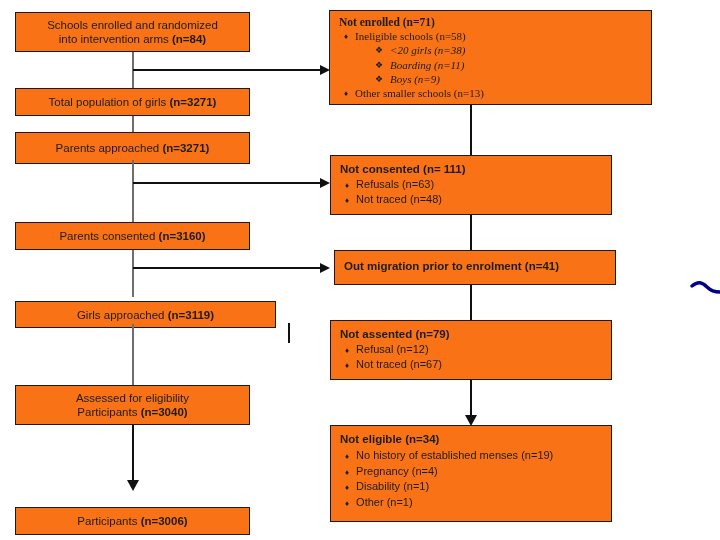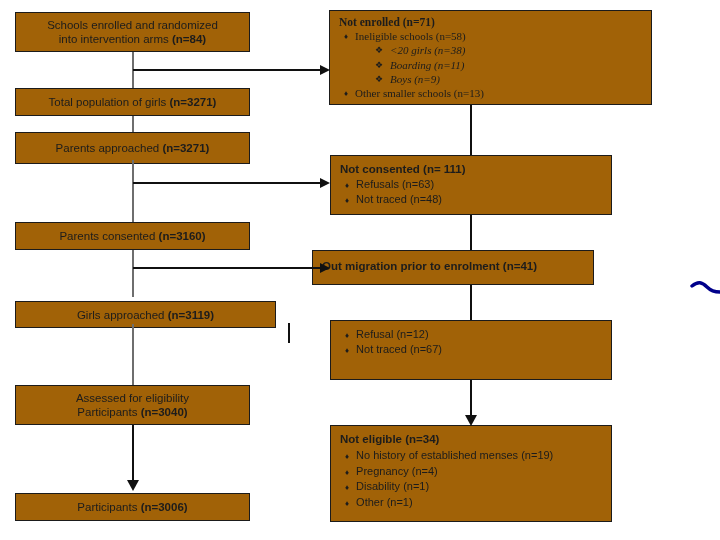--- a/index.html
+++ b/index.html
@@ -1,21 +1,21 @@
 <!DOCTYPE html>
 <html><head>
 <meta charset="utf-8">
 <style>
   html,body { margin:0; padding:0; background:#ffffff; }
   #canvas {
     position:relative; width:720px; height:540px; background:#ffffff;
     font-family:"Liberation Sans", sans-serif; color:#1c1c1c; overflow:hidden;
   }
   .box {
-    position:absolute; background:#a16207; border:1.6px solid #1b1b1b;
+    position:absolute; background:#f97316; border:1.6px solid #1b1b1b;
     box-sizing:border-box;
   }
   .lbox {
     display:flex; flex-direction:column; align-items:center; justify-content:center;
     text-align:center; font-size:11.5px; line-height:14px;
   }
   .lbox .b { font-weight:bold; }
   .rbox { font-size:11px; line-height:15px; padding:6px 8px 3px 9px; }
   .rbox.tight { line-height:14.2px; padding-top:4px; }
   .rtitle { font-weight:bold; font-size:11.5px; }
@@ -63,21 +63,21 @@
 
   <div class="box lbox" style="left:15px; top:301px; width:261px; height:27px;">
     <div><span>Girls approached</span> <span class="b">(n=3119)</span></div>
   </div>
 
   <div class="box lbox" style="left:15px; top:385px; width:235px; height:40px;">
     <div>Assessed for eligibility</div>
     <div><span>Participants</span> <span class="b">(n=3040)</span></div>
   </div>
 
-  <div class="box lbox" style="left:15px; top:493px; width:235px; height:28px;">
+  <div class="box lbox" style="left:15px; top:507px; width:235px; height:28px;">
     <div><span>Participants</span> <span class="b">(n=3006)</span></div>
   </div>
 
   <div class="box rbox tight" style="left:329px; top:10px; width:323px; height:95px;font-family:Liberation Serif, serif;">
     <div class="rtitle">Not enrolled (n=71)</div>
     <div class="bullet">
         <span class="glyph">♦</span>
         <span>Ineligible schools (n=58)</span>
       </div>
     <div class="sub">
@@ -103,25 +103,26 @@
     <div class="bullet">
         <span class="glyph">♦</span>
         <span>Refusals (n=63)</span>
       </div>
     <div class="bullet">
         <span class="glyph">♦</span>
         <span>Not traced (n=48)</span>
       </div>
   </div>
 
-  <div class="box rbox single" style="left:312px; top:250px; width:282px; height:35px;">
+  <div class="box rbox single" style="left:334px; top:250px; width:282px; height:35px;">
     <div class="rtitle">Out migration prior to enrolment (n=41)</div>
   </div>
 
   <div class="box rbox" style="left:330px; top:320px; width:282px; height:60px;">
+    <div class="rtitle">Not assented (n=79)</div>
     <div class="bullet">
         <span class="glyph">♦</span>
         <span>Refusal (n=12)</span>
       </div>
     <div class="bullet">
         <span class="glyph">♦</span>
         <span>Not traced (n=67)</span>
       </div>
   </div>
 

